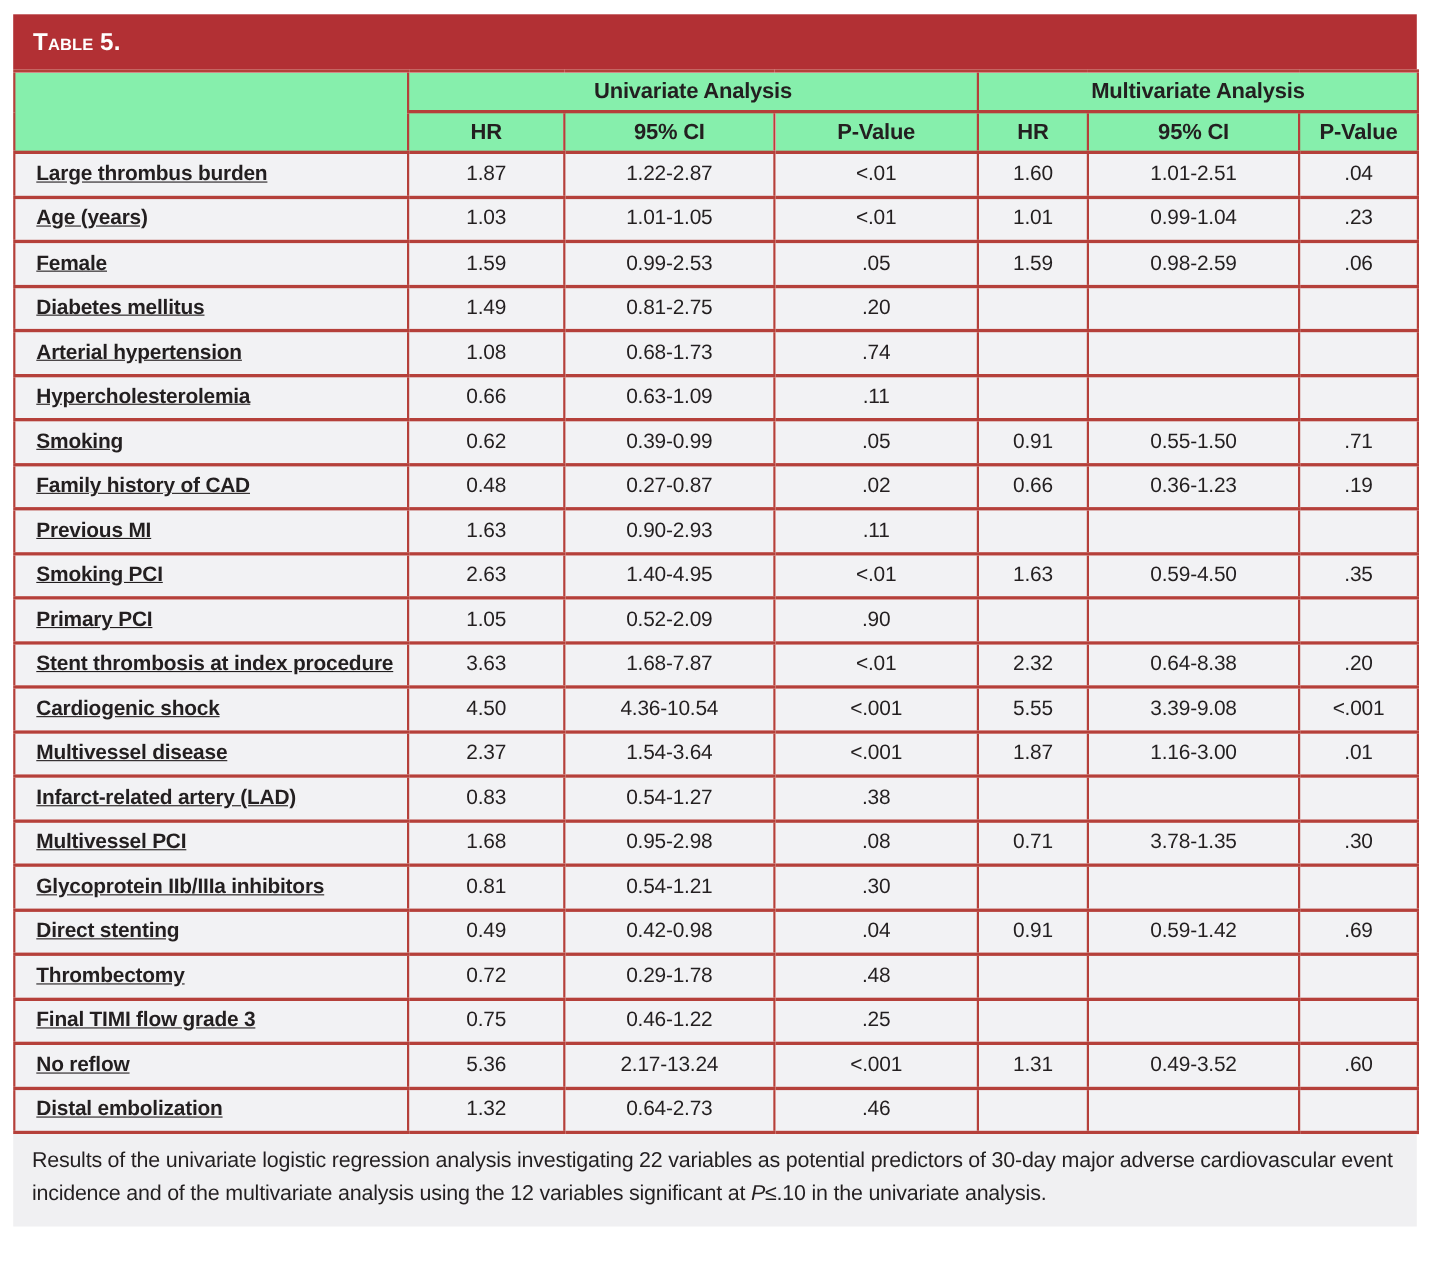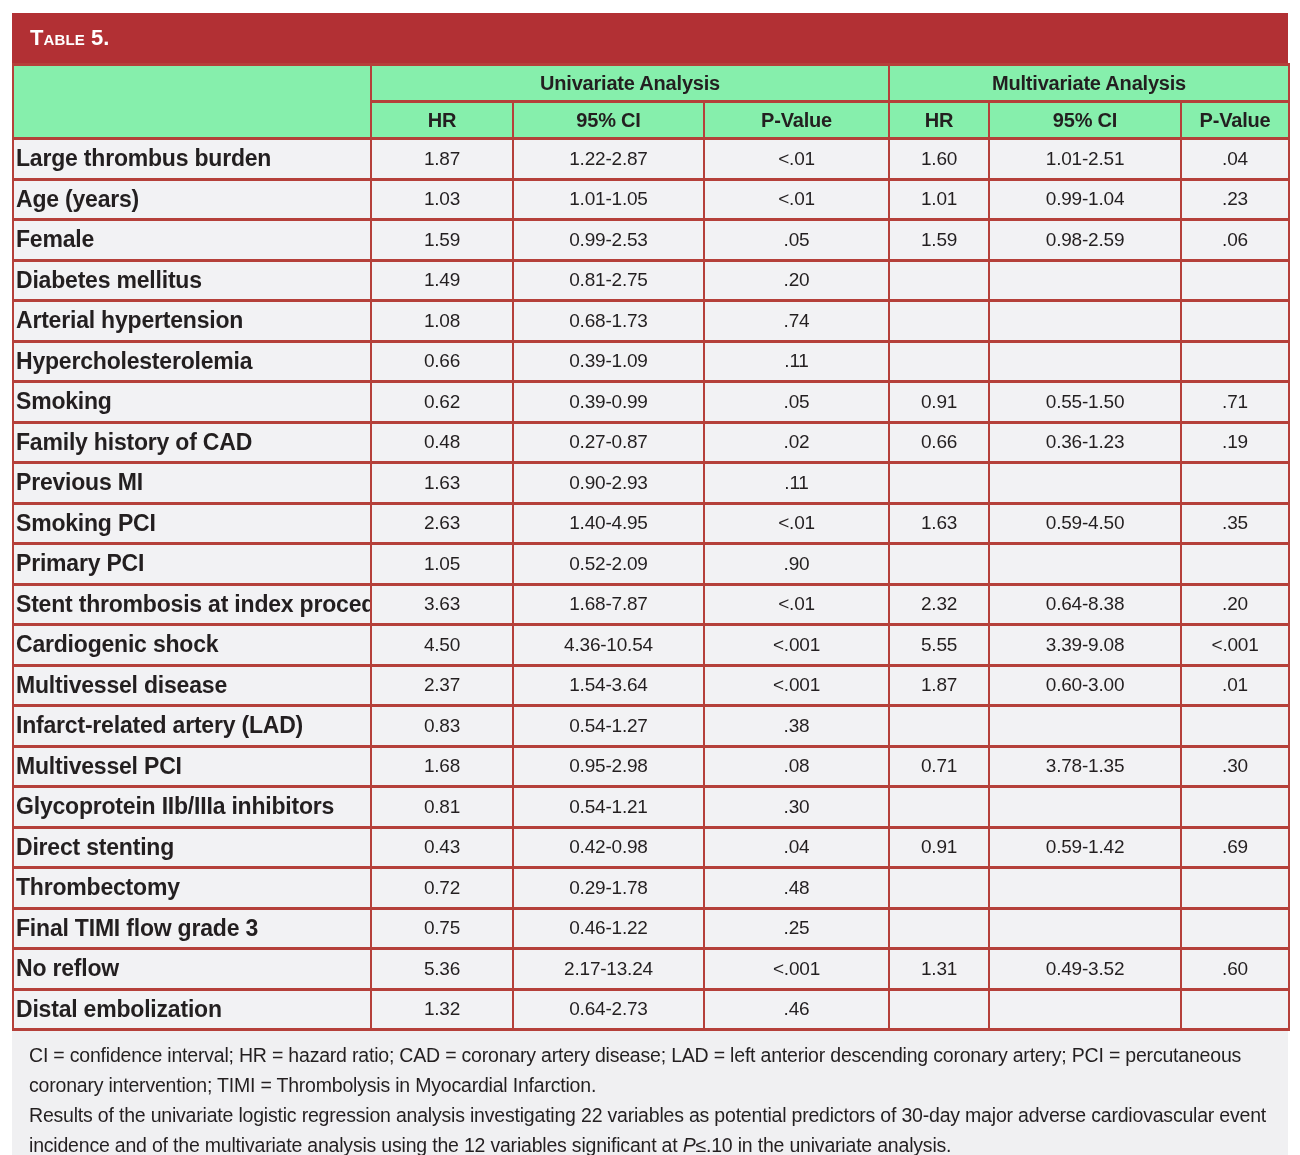--- a/index.html
+++ b/index.html
@@ -58,23 +58,24 @@
   }
   table.results tbody td {
     background: #f2f2f4;
     height: 37.5px;
     font-size: 19px;
     font-weight: 400;
     letter-spacing: -0.2px;
   }
   table.results tbody td.var {
     text-align: left;
-    padding-left: 2px;
+    padding-left: 19px;
     font-weight: 700;
-    font-size: 23px;
+    font-size: 19px;
+    text-decoration: underline;
   }
   .footnotes {
     background: #f0f0f2;
     padding: 9px 17px 15px 17px;
     font-size: 19.5px;
     line-height: 30px;
     letter-spacing: -0.2px;
   }
   .p-ital { font-style: italic; font-weight: 400; }
 </style>
@@ -155,21 +156,21 @@
             <td>1.08</td>
             <td>0.68-1.73</td>
             <td>.74</td>
             <td></td>
             <td></td>
             <td></td>
           </tr>
           <tr>
             <td class="var">Hypercholesterolemia</td>
             <td>0.66</td>
-            <td>0.39-1.09</td>
+            <td>0.63-1.09</td>
             <td>.11</td>
             <td></td>
             <td></td>
             <td></td>
           </tr>
           <tr>
             <td class="var">Smoking</td>
             <td>0.62</td>
             <td>0.39-0.99</td>
             <td>.05</td>
@@ -230,21 +231,21 @@
             <td>5.55</td>
             <td>3.39-9.08</td>
             <td>&lt;.001</td>
           </tr>
           <tr>
             <td class="var">Multivessel disease</td>
             <td>2.37</td>
             <td>1.54-3.64</td>
             <td>&lt;.001</td>
             <td>1.87</td>
-            <td>0.60-3.00</td>
+            <td>1.16-3.00</td>
             <td>.01</td>
           </tr>
           <tr>
             <td class="var">Infarct-related artery (LAD)</td>
             <td>0.83</td>
             <td>0.54-1.27</td>
             <td>.38</td>
             <td></td>
             <td></td>
             <td></td>
@@ -262,21 +263,21 @@
             <td class="var">Glycoprotein IIb/IIIa inhibitors</td>
             <td>0.81</td>
             <td>0.54-1.21</td>
             <td>.30</td>
             <td></td>
             <td></td>
             <td></td>
           </tr>
           <tr>
             <td class="var">Direct stenting</td>
-            <td>0.43</td>
+            <td>0.49</td>
             <td>0.42-0.98</td>
             <td>.04</td>
             <td>0.91</td>
             <td>0.59-1.42</td>
             <td>.69</td>
           </tr>
           <tr>
             <td class="var">Thrombectomy</td>
             <td>0.72</td>
             <td>0.29-1.78</td>
@@ -309,18 +310,17 @@
             <td>0.64-2.73</td>
             <td>.46</td>
             <td></td>
             <td></td>
             <td></td>
           </tr>
         </tbody>
     </table>
 
     <div class="footnotes">
-      <div>CI = confidence interval; HR = hazard ratio; CAD = coronary artery disease; LAD = left anterior descending coronary artery; PCI = percutaneous coronary intervention; TIMI = Thrombolysis in Myocardial Infarction.</div>
       <div><span>Results of the univariate logistic regression analysis investigating 22 variables as potential predictors of 30-day major adverse cardiovascular event incidence and of the multivariate analysis using the 12 variables significant at </span><span class="p-ital">P</span><span>≤.10 in the univariate analysis.</span></div>
     </div>
 
   </div>
 </div>
 
 </body></html>

